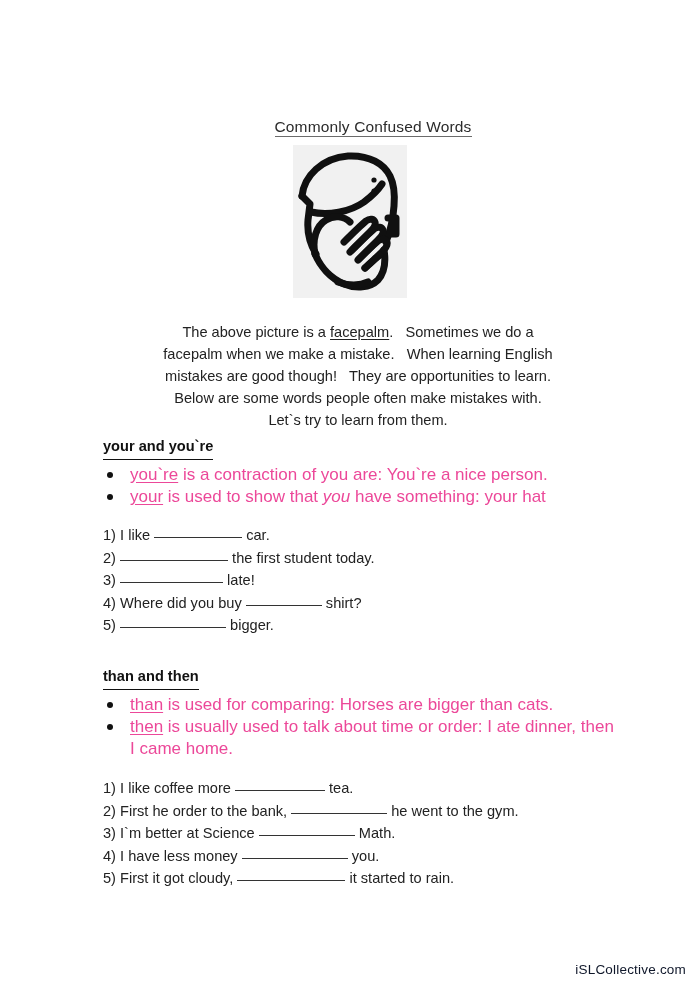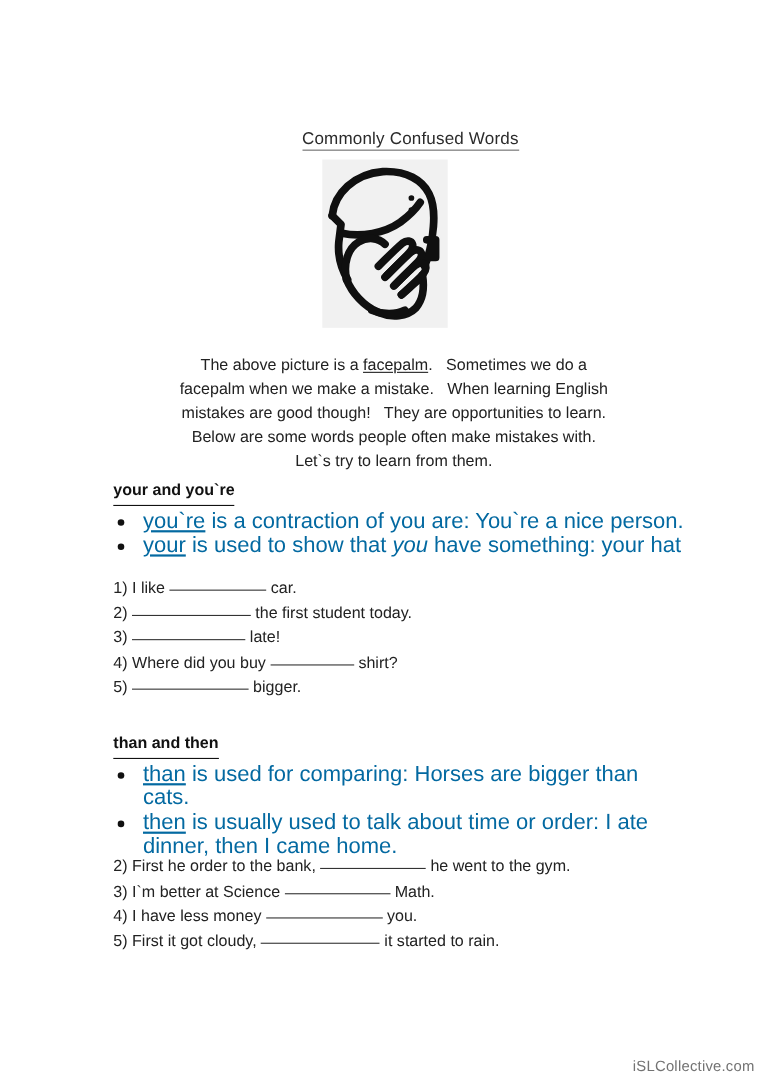--- a/index.html
+++ b/index.html
@@ -86,23 +86,23 @@
   }
 
   .bullets {
     list-style: none;
     margin: 4px 0 0 0;
     padding: 0;
   }
   .bullets li {
     position: relative;
     padding-left: 27px;
-    font-size: 20px;
+    font-size: 17px;
     line-height: 21.5px;
-    color: #0369a1;
+    color: #ec4899;
     margin-bottom: 1px;
   }
   .bullets li .dot {
     position: absolute;
     left: 4px;
     top: 8px;
     width: 6px;
     height: 6px;
     border-radius: 50%;
     background: #111;
@@ -157,21 +157,21 @@
     top: 777px;
     width: 520px;
   }
 
   
   .footer {
     position: absolute;
     right: 14px;
     bottom: 14px;
     font-size: 13.5px;
-    color: #737373;
+    color: #0f172a;
     letter-spacing: 0.2px;
   }
 </style>
 </head>
 <body>
 
 <div class="page">
 
   <div class="title-wrap">
     <span class="title">Commonly Confused Words</span>
@@ -246,20 +246,21 @@
       <li>
         <span class="dot"></span><u>than</u><span> is used for comparing: Horses are bigger than cats.</span>
       </li>
       <li>
         <span class="dot"></span><u>then</u><span> is usually used to talk about time or order: I ate dinner, then I came home.</span>
       </li>
     </ul>
   </div>
 
   <ol id="exercise-2" class="exercises">
+    <li><span>1)</span><span> I like coffee more </span><span class="blank" style="width: 90px;"></span><span> tea.</span></li>
     <li><span>2)</span><span> First he order to the bank, </span><span class="blank" style="width: 96px;"></span><span> he went to the gym.</span></li>
     <li><span>3)</span><span> I`m better at Science </span><span class="blank" style="width: 96px;"></span><span> Math.</span></li>
     <li><span>4)</span><span> I have less money </span><span class="blank" style="width: 106px;"></span><span> you.</span></li>
     <li><span>5)</span><span> First it got cloudy, </span><span class="blank" style="width: 108px;"></span><span> it started to rain.</span></li>
   </ol>
 
   <div class="footer">iSLCollective.com</div>
 
 </div>
 

